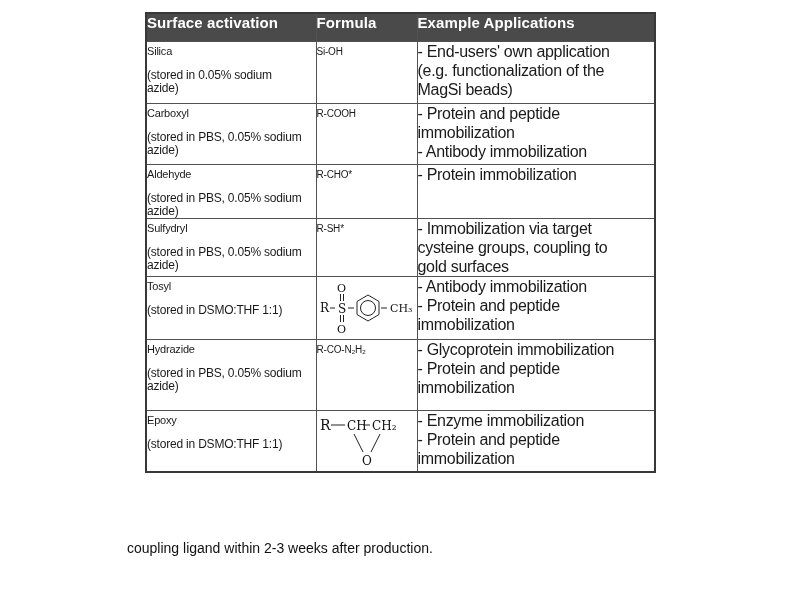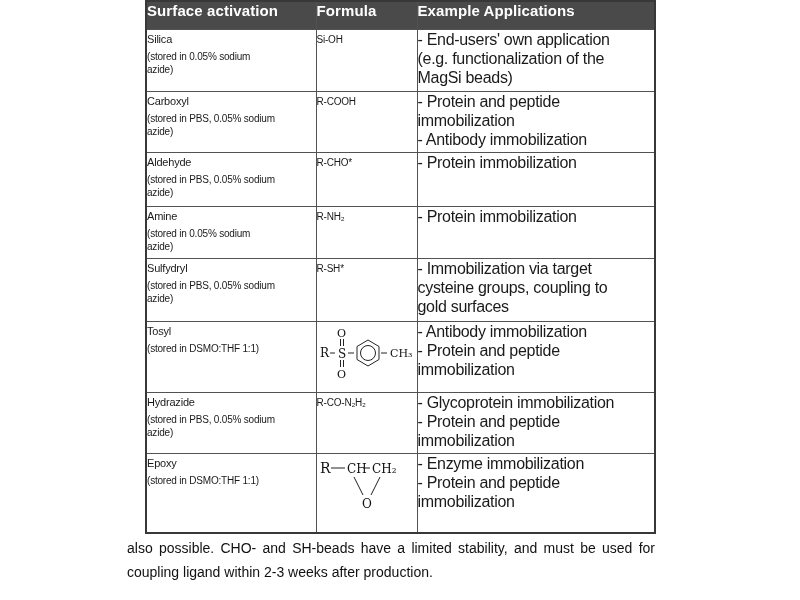--- a/index.html
+++ b/index.html
@@ -14,21 +14,21 @@
   }
   .canvas {
     position: relative;
     width: 800px;
     height: 600px;
     background: #ffffff;
   }
   table.activation {
     position: absolute;
     left: 145px;
-    top: 0;
+    top: 12px;
     border-collapse: collapse;
     table-layout: fixed;
     border: 2px solid #383838;
   }
   table.activation th, table.activation td {
     border: 1px solid #525252;
     vertical-align: top;
     padding: 0;
   }
   thead th {
@@ -57,25 +57,25 @@
   td.c1 { padding: 5px 4px 0 8px; }
   td.c2 { padding: 5px 2px 0 12px; }
   td.c3 { padding: 5px 2px 0 12px; }
 
   .row-name {
     font-size: 11px;
     line-height: 19px;
     letter-spacing: -0.2px;
   }
   .row-stored {
-    font-size: 10px;
+    font-size: 12px;
     line-height: 13px;
     letter-spacing: -0.2px;
     white-space: pre-line;
-    margin-top: 1px;
+    margin-top: 8px;
   }
   .formula-text {
     font-size: 10px;
     line-height: 19px;
     letter-spacing: -0.2px;
   }
   .apps {
     font-size: 16px;
     line-height: 19px;
     letter-spacing: -0.3px;
@@ -162,34 +162,20 @@
       </td>
     </tr>
         <tr>
       <td class="c1">
         <div class="row-name">Aldehyde</div>
         <div class="row-stored">(stored in PBS, 0.05% sodium
 azide)</div>
       </td>
       <td class="c2">
         <div class="formula-text">R-CHO*</div>
-
-      </td>
-      <td class="c3">
-        <div class="apps">- Protein immobilization</div>
-      </td>
-    </tr>
-        <tr>
-      <td class="c1">
-        <div class="row-name">Amine</div>
-        <div class="row-stored">(stored in 0.05% sodium
-azide)</div>
-      </td>
-      <td class="c2">
-        <div class="formula-text">R-NH₂</div>
 
       </td>
       <td class="c3">
         <div class="apps">- Protein immobilization</div>
       </td>
     </tr>
         <tr>
       <td class="c1">
         <div class="row-name">Sulfydryl</div>
         <div class="row-stored">(stored in PBS, 0.05% sodium
@@ -273,17 +259,16 @@
       <td class="c3">
         <div class="apps">- Enzyme immobilization
 - Protein and peptide
 immobilization</div>
       </td>
     </tr>
       </tbody>
   </table>
 
   <div class="footnote">
-    <div class="line just">also possible. CHO- and SH-beads have a limited stability, and must be used for</div>
     <div class="line">coupling ligand within 2-3 weeks after production.</div>
   </div>
 
 </div>
 
 </body></html>

